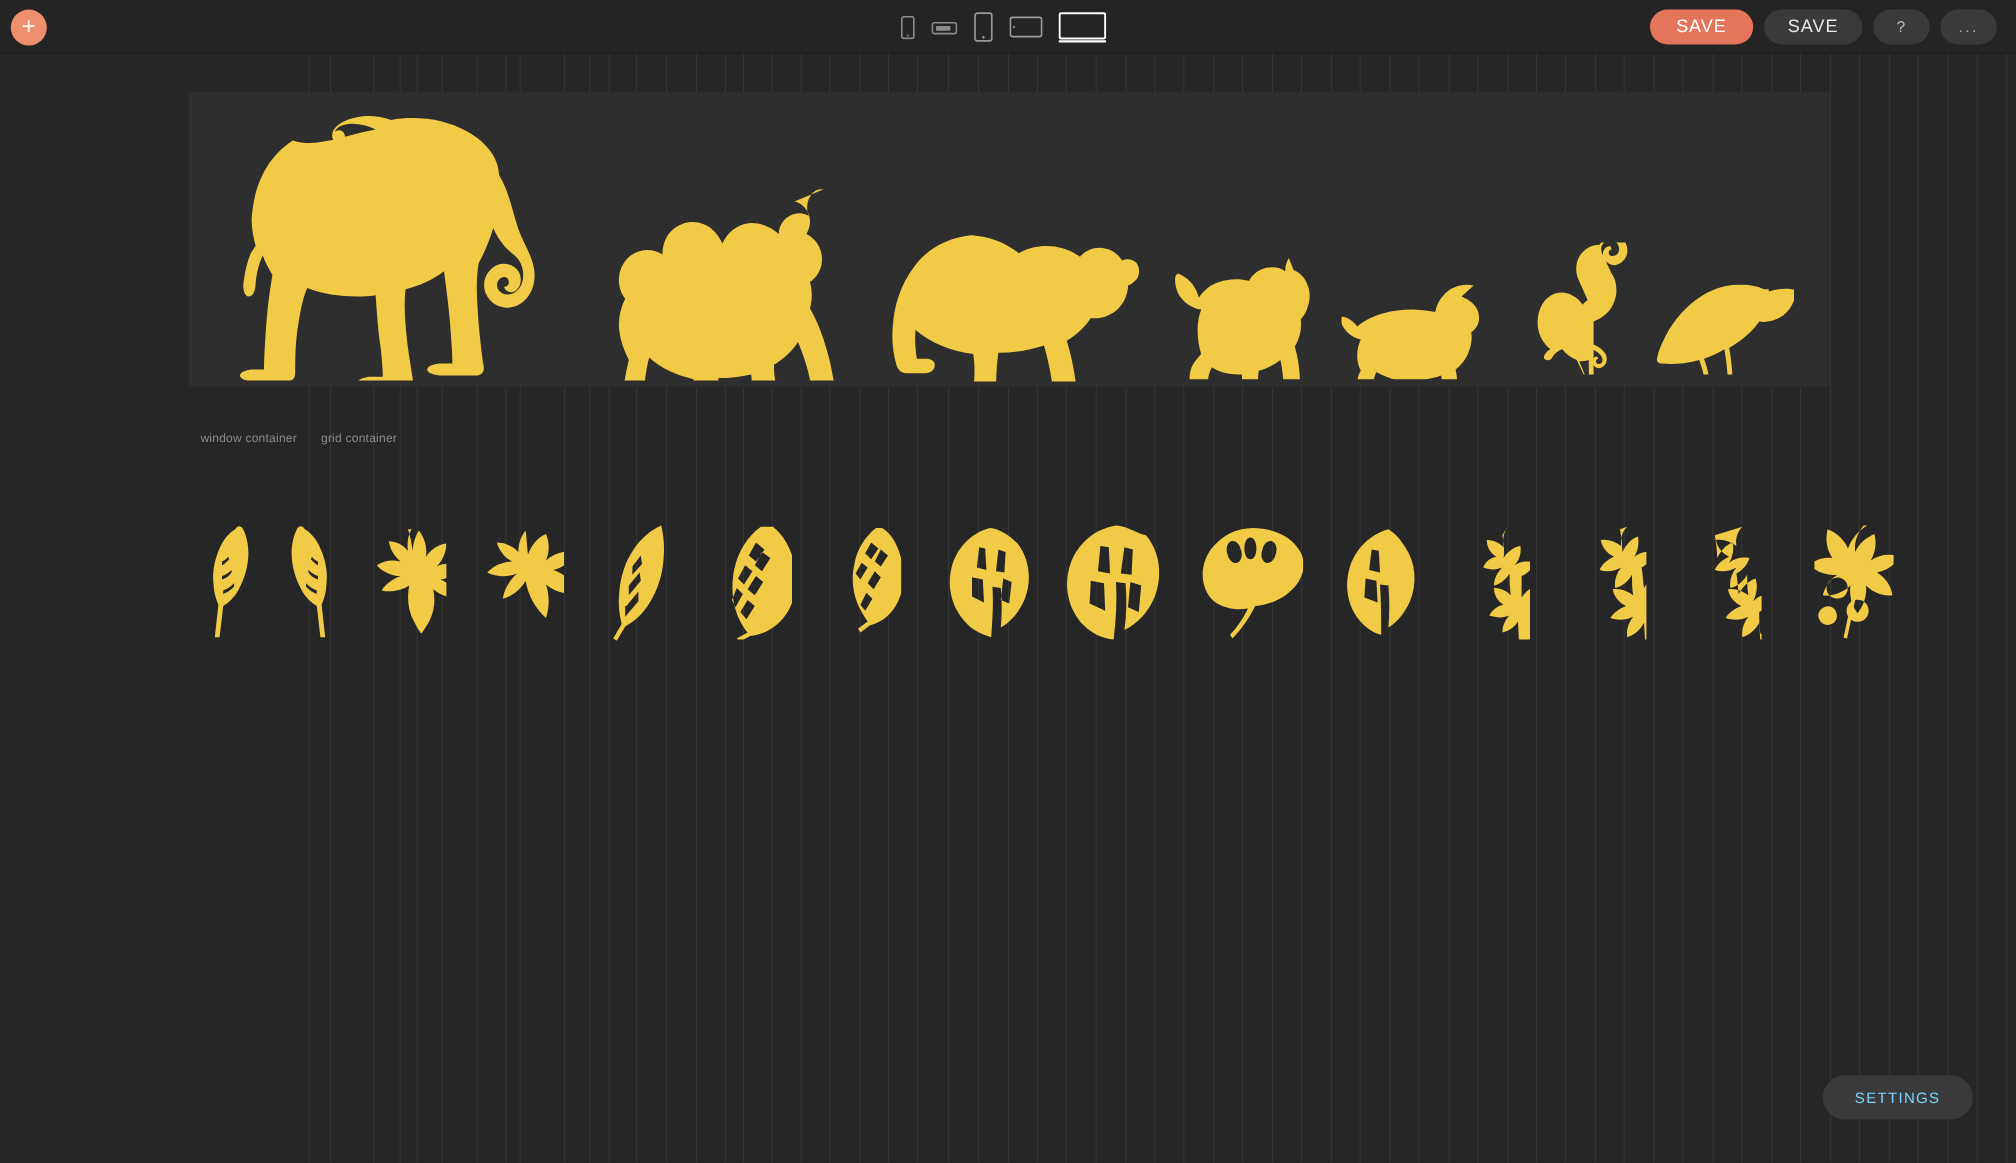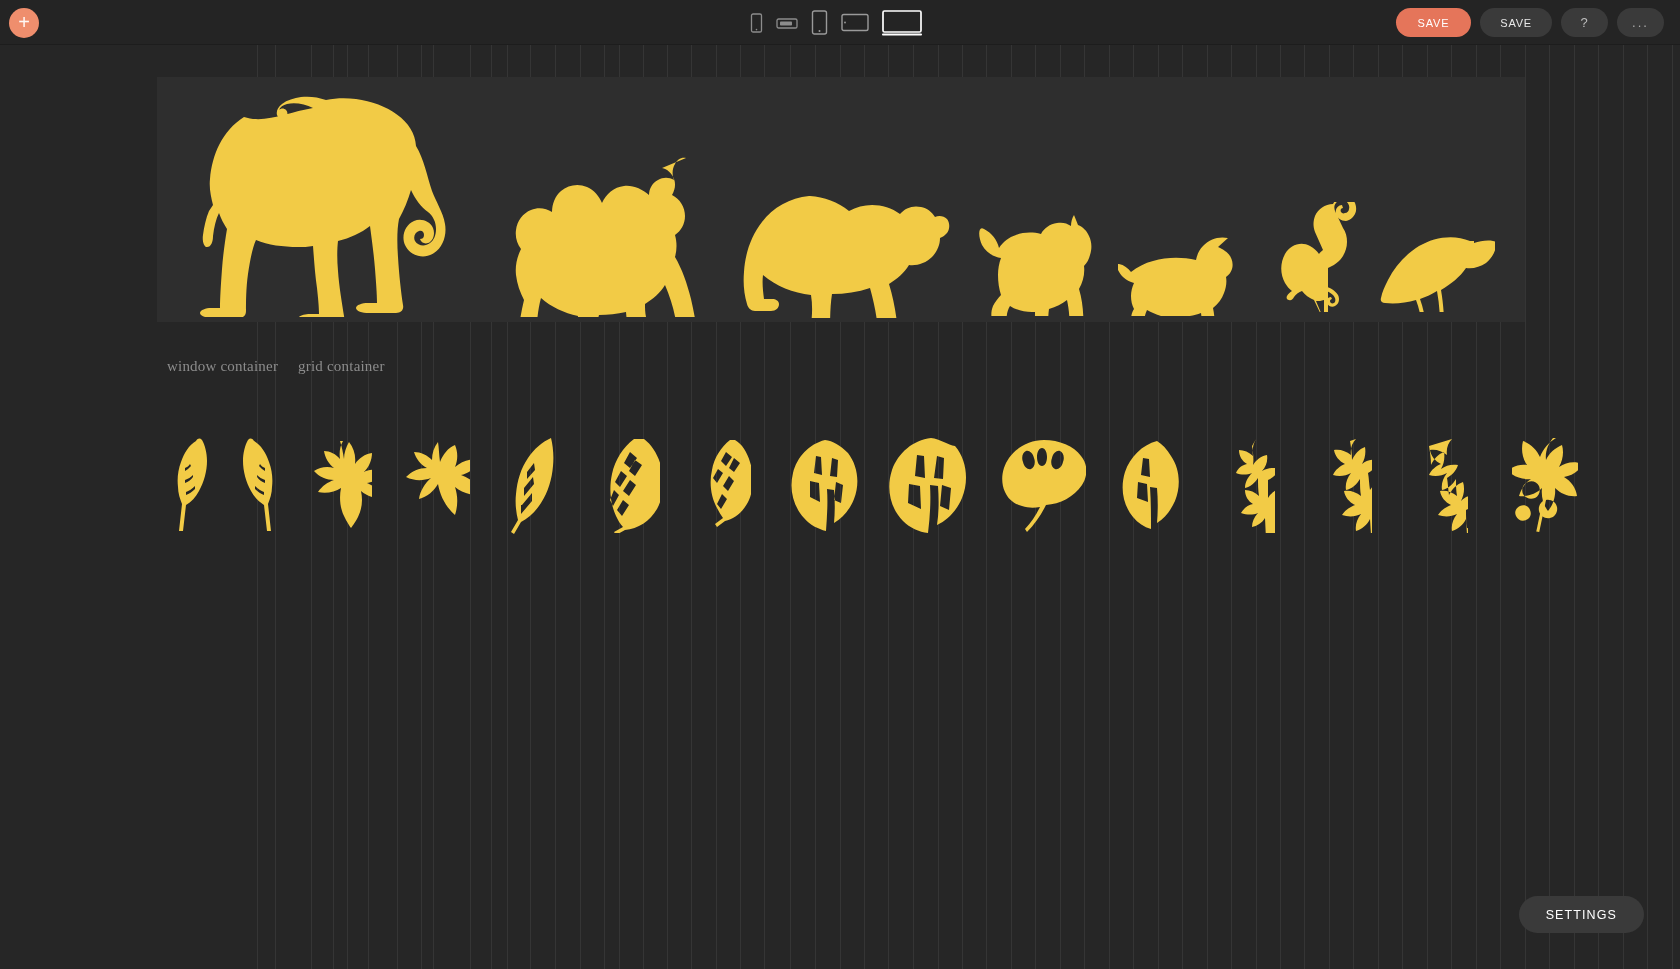--- a/index.html
+++ b/index.html
@@ -57,21 +57,21 @@
   .device-btn.active { opacity: 1; }
 
   #right-actions {
     position: absolute; right: 16px; top: 0;
     height: 45px;
     display: flex; align-items: center; gap: 9px;
   }
   .pill {
     height: 29px; border-radius: 15px;
     border: none; cursor: pointer;
-    font-size: 11px; letter-spacing: .8px;
+    font-size: 15px; letter-spacing: .8px;
     font-family: "Liberation Sans", sans-serif;
     display: flex; align-items: center; justify-content: center;
   }
   #save-button { background: #e5755a; color: #ffffff; padding: 0 22px; }
   #close-button { background: #3a3a3a; color: #e8e8e8; padding: 0 20px; }
   .icon-pill {
     background: #3a3a3a; color: #bdbdbd;
     width: 47px; padding: 0;
     font-size: 13px;
   }
@@ -94,25 +94,25 @@
   }
   .animal-cell { display: flex; align-items: flex-end; justify-content: center; height: 100%; }
   .animal-cell svg { display: block; }
 
   
   #label-row {
     position: absolute; left: 157px; top: 310px;
     display: flex; align-items: center; height: 22px;
   }
   .container-label {
-    font-size: 15px; color: #8c8c8c;
+    font-size: 10px; color: #8c8c8c;
     letter-spacing: .2px;
     padding: 0 10px;
     line-height: 22px; white-space: nowrap;
-    font-family: Liberation Serif, serif;
+    font-family: Liberation Sans, sans-serif;
     text-align: center;
   }
 
   
   #grid-container {
     position: absolute; left: 157px; top: 380px;
     width: 1523px; height: 120px;
     overflow: hidden;
   }
   #leaf-strip {
@@ -121,21 +121,21 @@
     display: flex; align-items: center;
   }
   .leaf-cell { display: flex; align-items: center; justify-content: center; height: 120px; }
   .leaf-cell svg { display: block; }
 
   
   #settings-button {
     position: absolute; right: 36px; bottom: 36px;
     height: 37px; padding: 0 27px;
     border-radius: 19px;
-    background: #3a3a3a; color: #ffffff;
+    background: #3a3a3a; color: #7dd3fc;
     border: none; cursor: pointer;
     font-size: 12.5px; letter-spacing: 1.1px;
     font-family: "Liberation Sans", sans-serif;
     z-index: 40;
   }
 </style>
 </head>
 <body>
 
 <div id="topbar">

